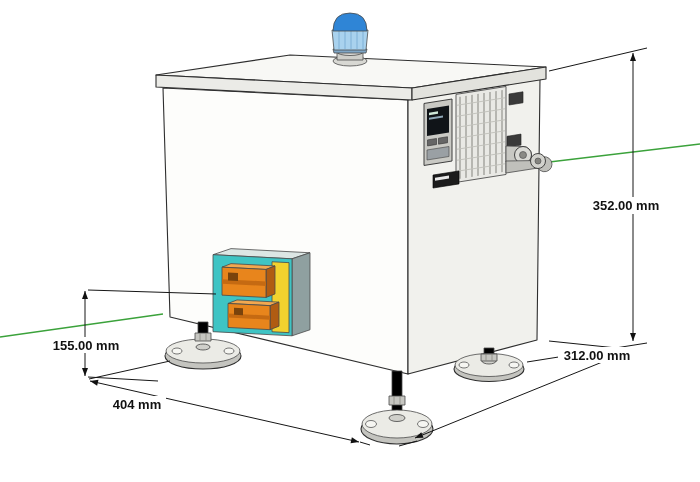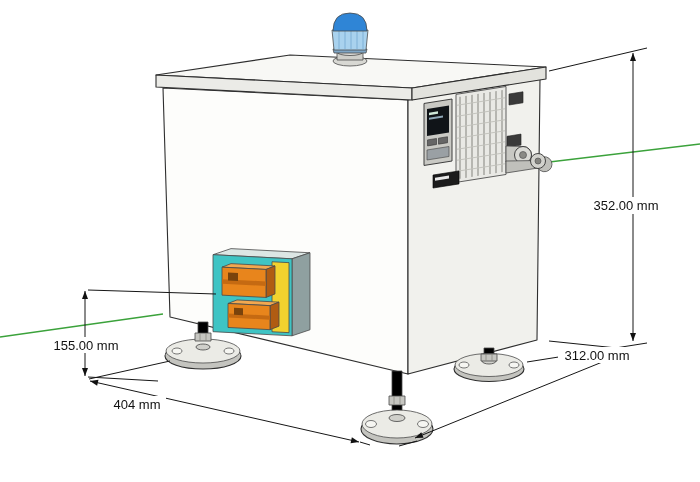--- a/index.html
+++ b/index.html
@@ -3,20 +3,21 @@
 <meta charset="utf-8">
 <style>
   html, body { margin: 0; padding: 0; background: #ffffff; }
   .frame {
     position: relative;
     width: 700px;
     height: 482px;
     background: #ffffff;
     overflow: hidden;
     font-family: "Liberation Sans", sans-serif;
+    font-weight: bold;
   }
   svg { display: block; }
   .edge { stroke: #2e2e2e; stroke-width: 1.1; stroke-linejoin: round; }
   .edge-thin { stroke: #4a4a4a; stroke-width: 0.8; stroke-linejoin: round; }
   .axis { stroke-width: 1.4; fill: none; }
   .dim line { stroke: #161616; stroke-width: 1; }
   .dimtext {
     font-family: "Liberation Sans", sans-serif;
     font-size: 13px;
     fill: #111111;

